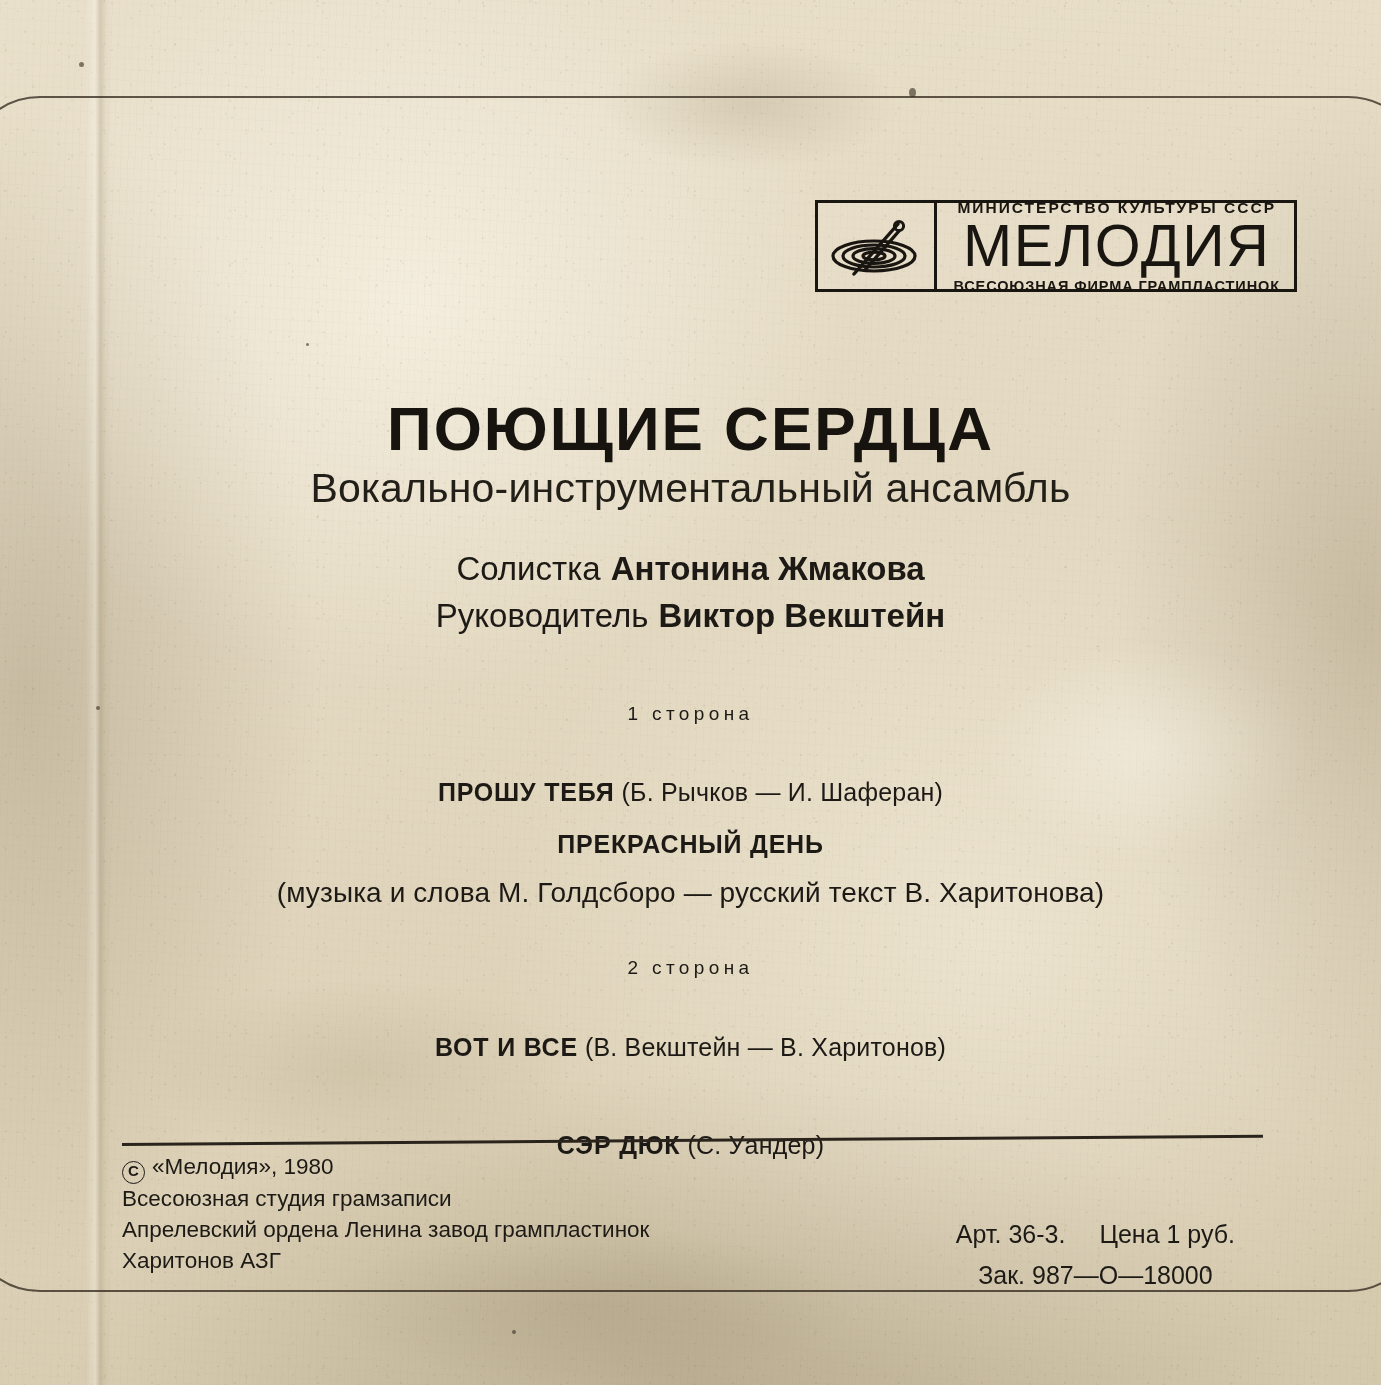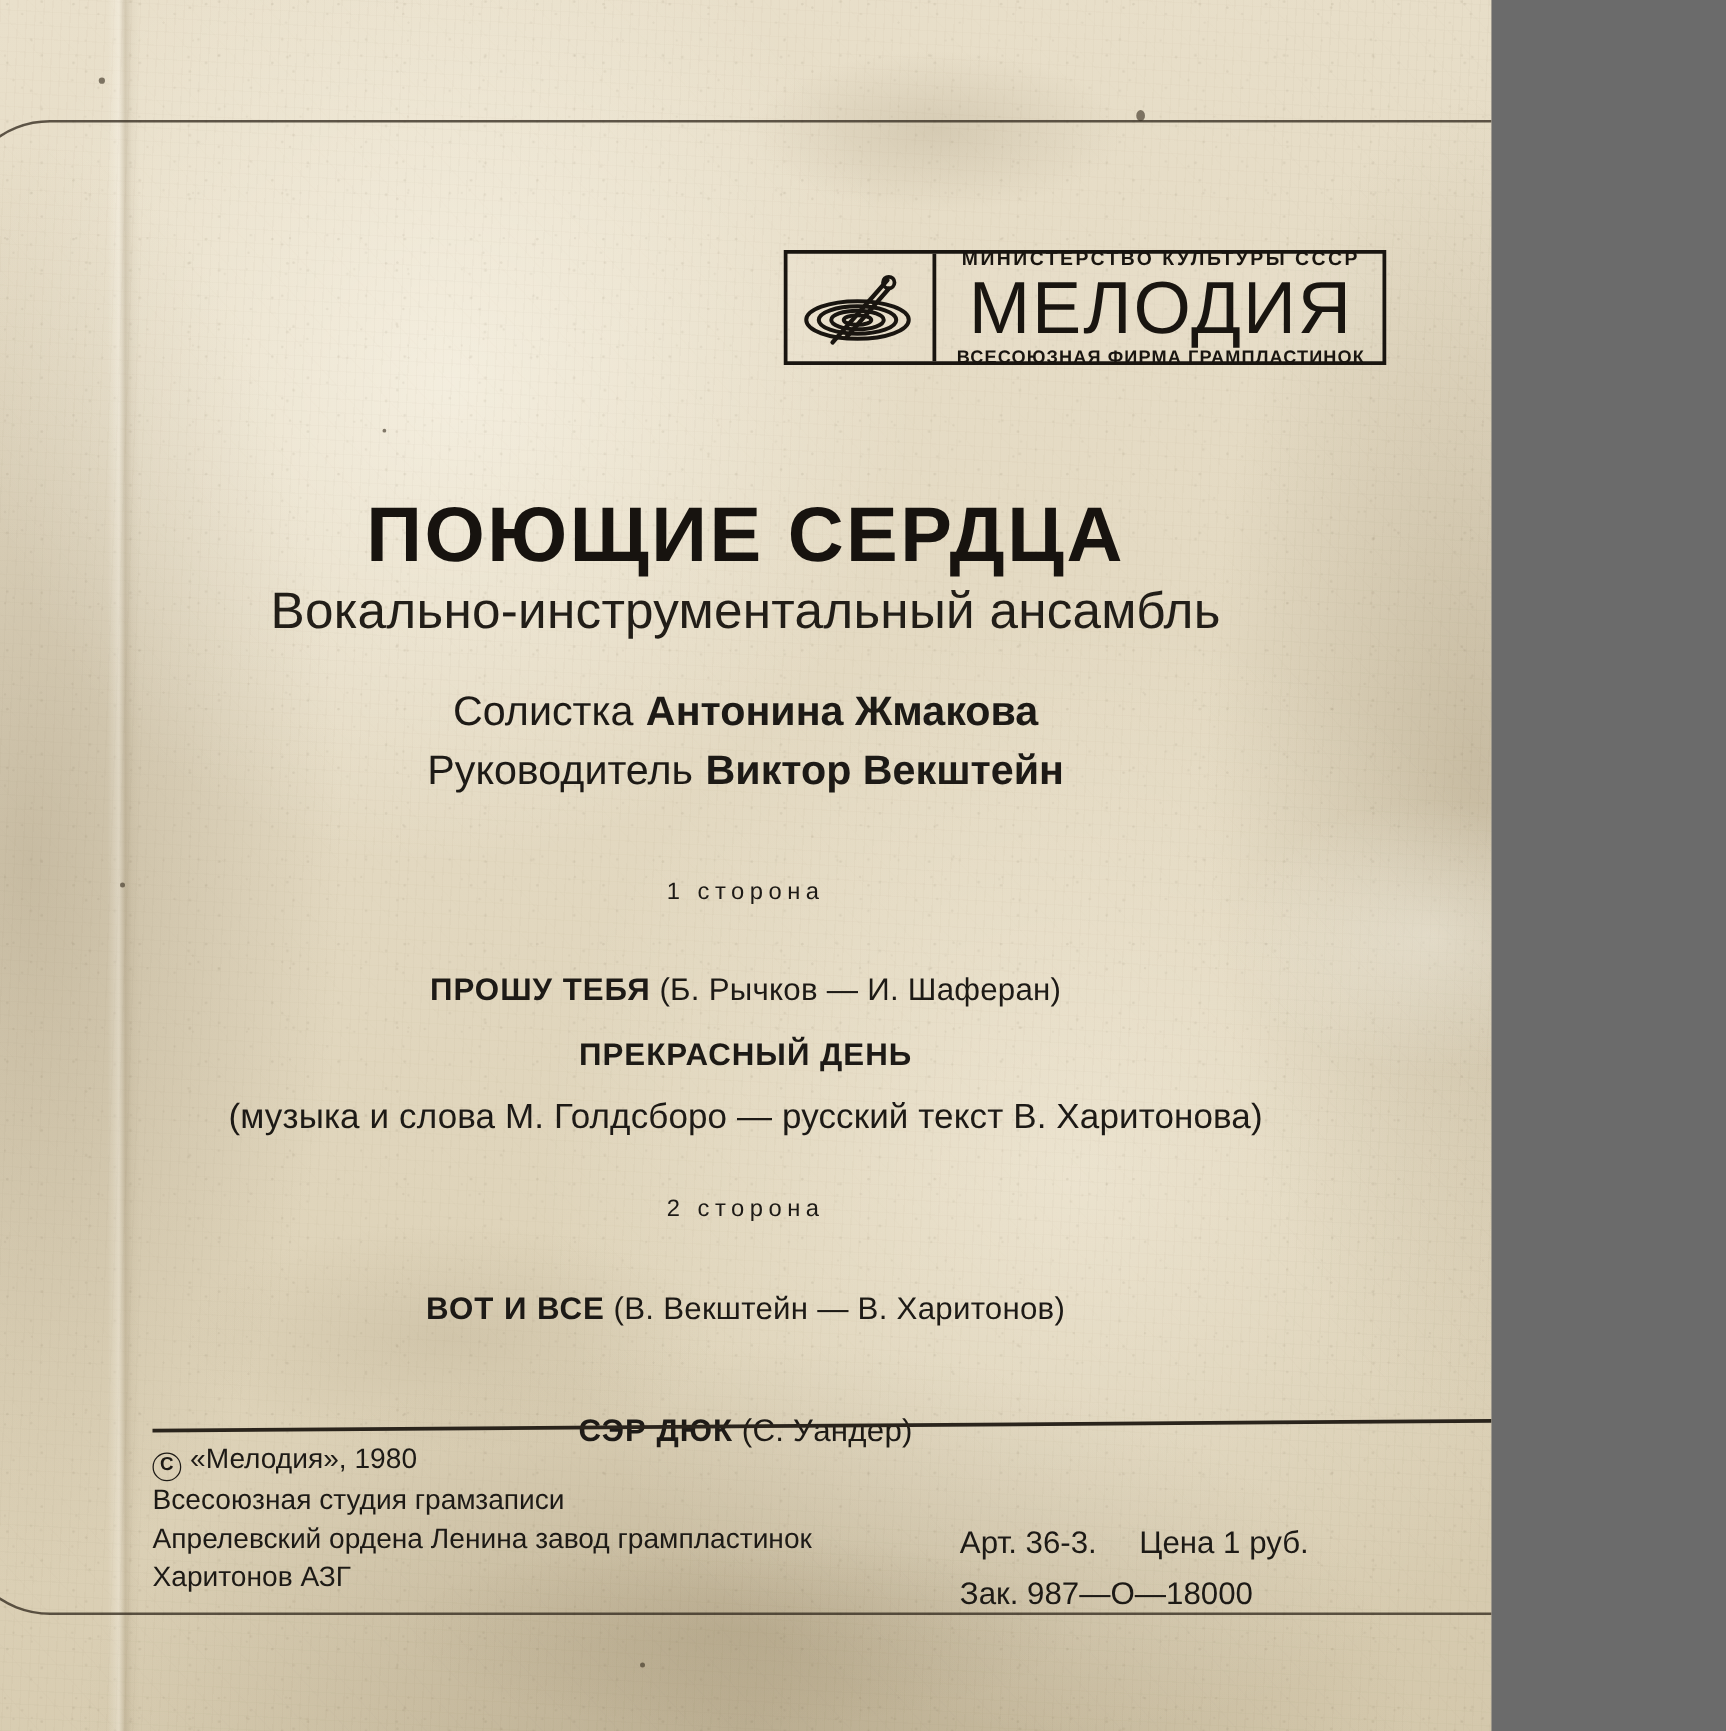--- a/index.html
+++ b/index.html
@@ -4,21 +4,21 @@
 <title>Поющие сердца — Мелодия</title>
 <style>
   html, body {
     margin: 0;
     padding: 0;
     background: #6b6b6b;
   }
 
   .sleeve {
     position: relative;
-    width: 1193px;
+    width: 1381px;
     height: 1385px;
     overflow: hidden;
     font-family: "Liberation Sans", sans-serif;
     color: #1d1a16;
     background-color: #ded3ba;
     background-image:
       radial-gradient(ellipse 45% 40% at 30% 22%, rgba(255,252,242,0.55), rgba(255,252,242,0) 70%),
       radial-gradient(ellipse 50% 45% at 72% 68%, rgba(255,250,238,0.40), rgba(255,250,238,0) 72%),
       radial-gradient(ellipse 60% 30% at 50% 100%, rgba(120,104,74,0.30), rgba(120,104,74,0) 75%),
       radial-gradient(ellipse 30% 60% at 2% 50%, rgba(126,110,80,0.28), rgba(126,110,80,0) 70%),
@@ -299,21 +299,21 @@
     text-align: center;
     margin-right: 7px;
     vertical-align: -2px;
     font-weight: bold;
   }
 
   .pricing {
     position: absolute;
     right: 146px;
     top: 1214px;
-    text-align: left;
+    text-align: center;
     font-size: 25px;
     line-height: 1.62;
     color: #1d1a16;
     white-space: nowrap;
   }
   .pricing .art-line .art-no { margin-right: 34px; }
 </style>
 </head>
 <body>
 

